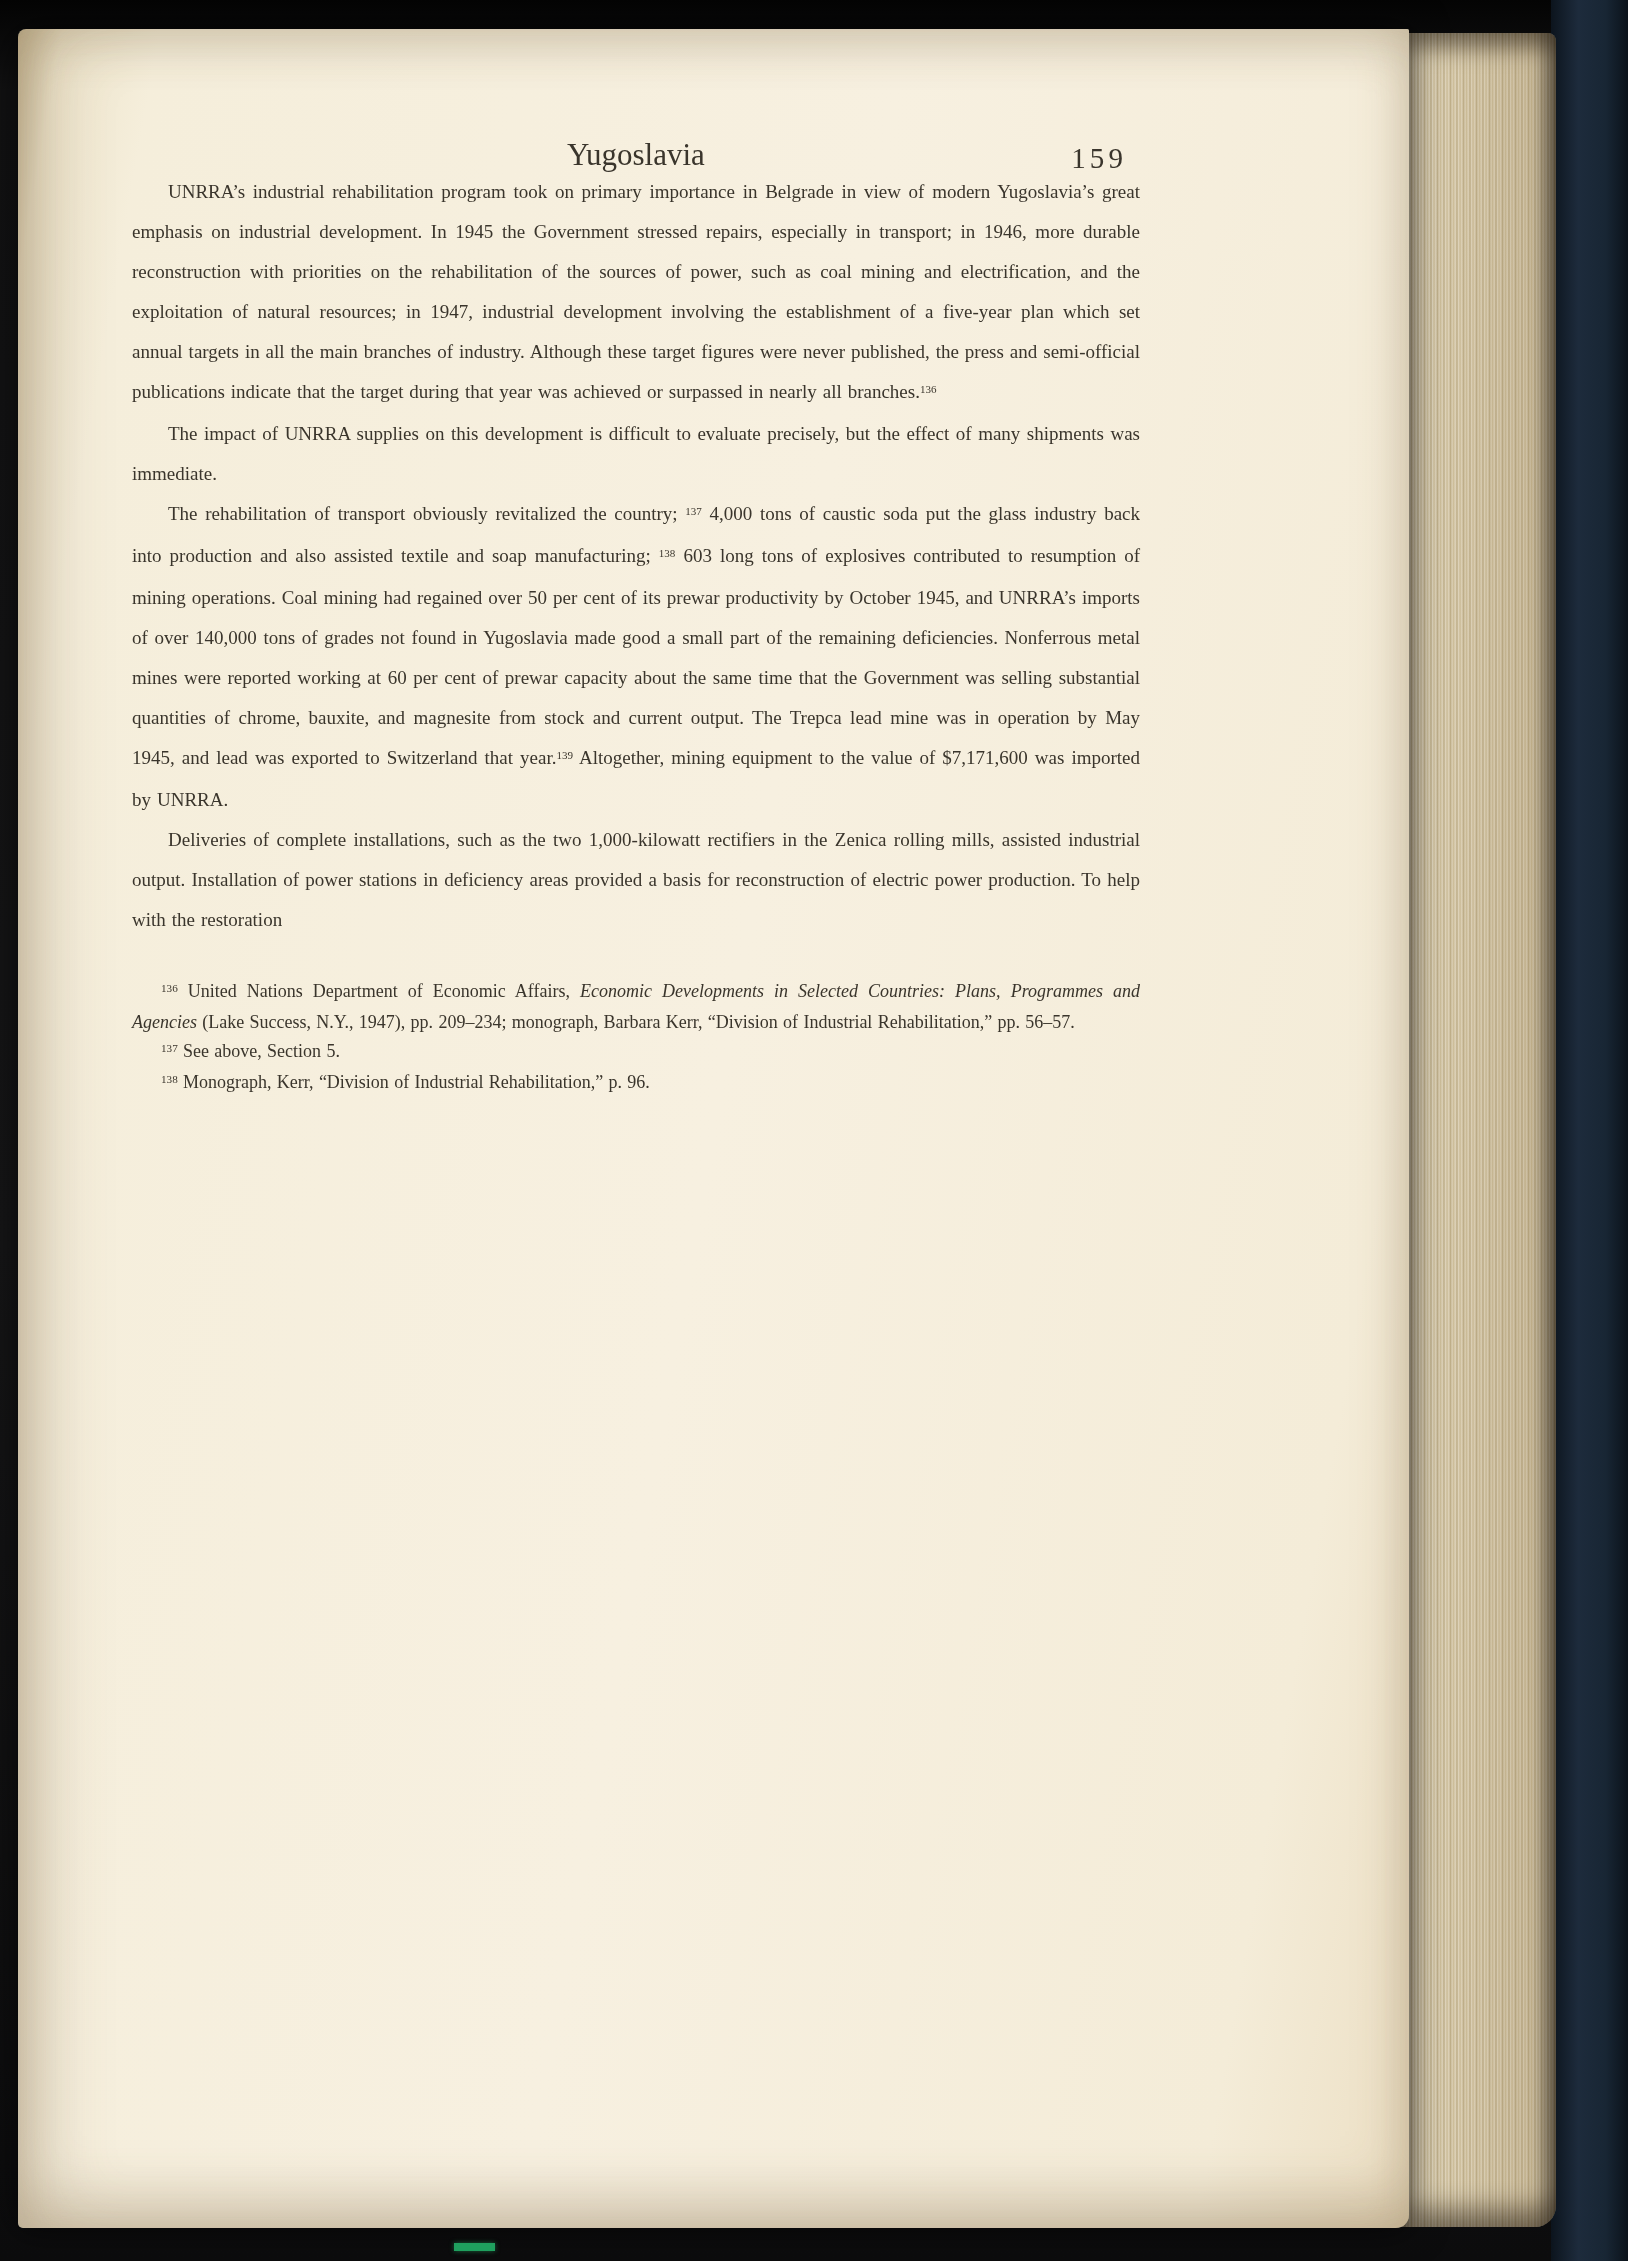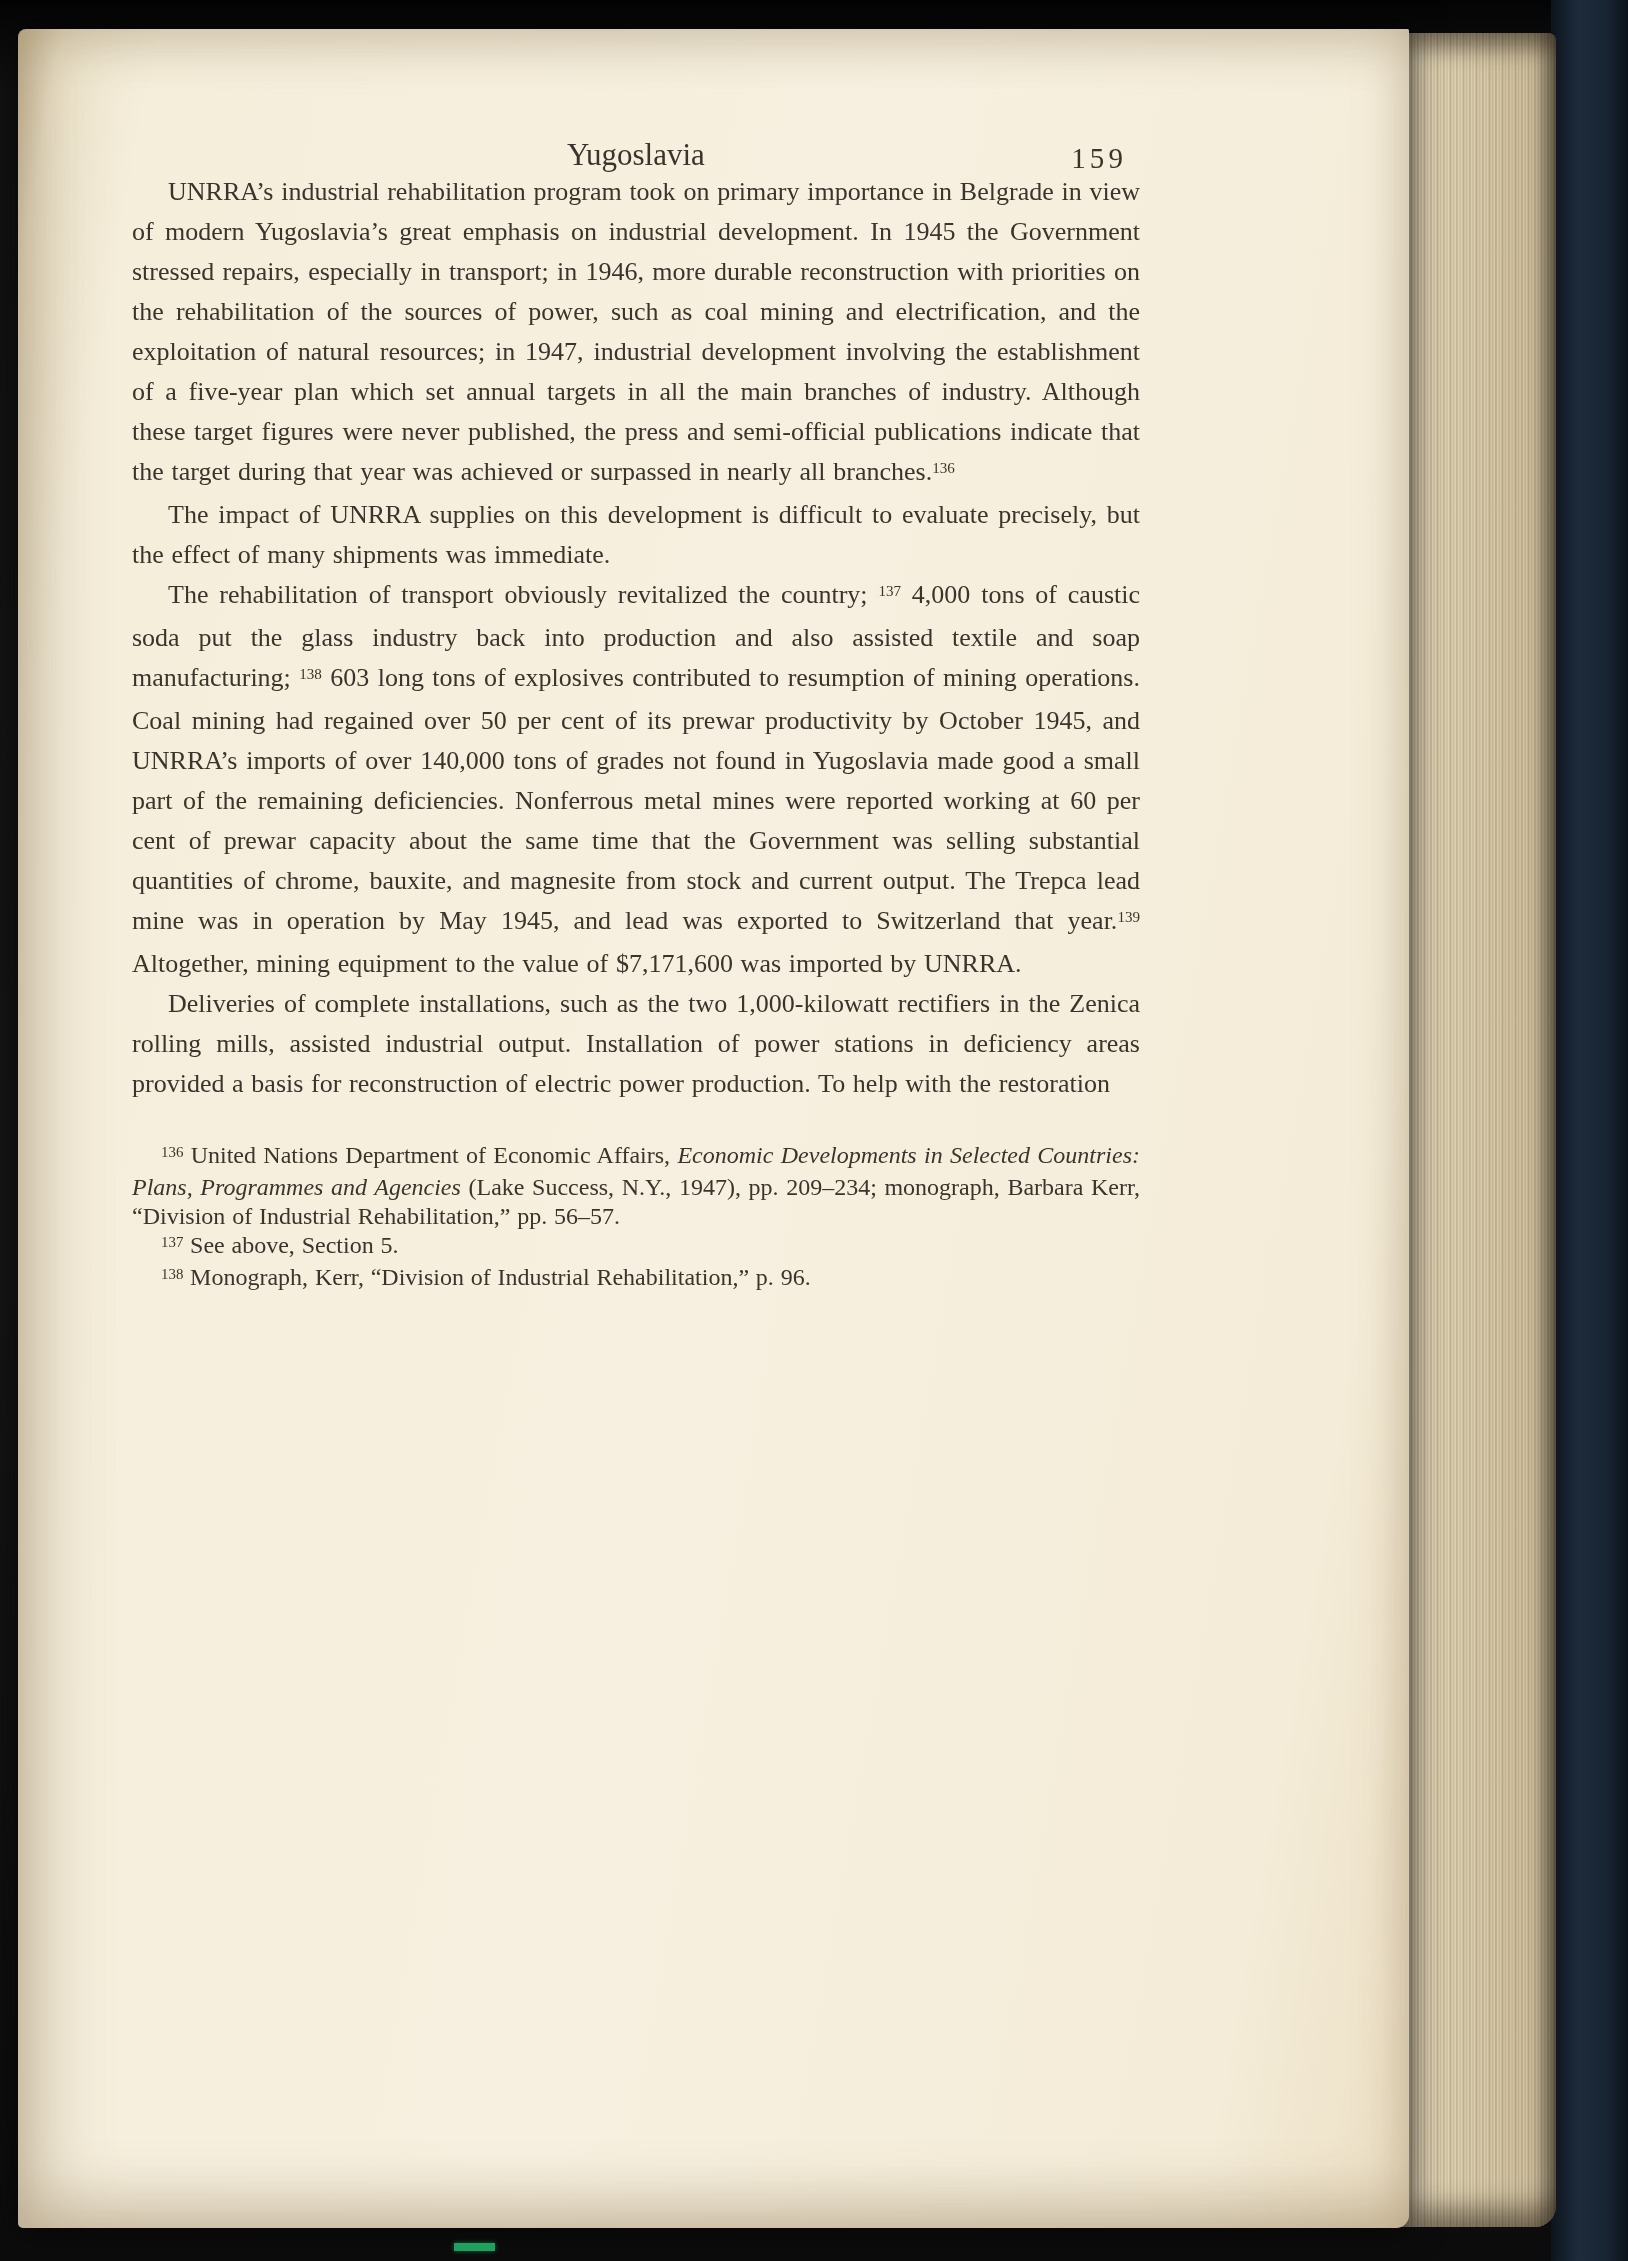--- a/index.html
+++ b/index.html
@@ -85,39 +85,39 @@
     text-align: center;
     font-style: italic;
     font-weight: normal;
     font-size: 27px;
     letter-spacing: 1.2px;
     margin: 34px 0 16.3px 0;
     color: #3a352c;
   }
   .body-paragraphs .para {
     margin: 0;
-    font-size: 26px;
+    font-size: 19px;
     line-height: 40px;
     text-align: justify;
     text-indent: 36px;
     word-spacing: 1.2px;
   }
   sup.fn-ref {
     font-size: 0.58em;
     vertical-align: baseline;
     position: relative;
     top: -0.48em;
     letter-spacing: 0;
   }
   .footnotes {
     margin-top: 37px;
   }
   .footnotes .footnote {
     margin: 0;
-    font-size: 24px;
+    font-size: 18px;
     line-height: 29px;
     text-align: justify;
     text-indent: 29px;
     word-spacing: 0.8px;
   }
   .footnote sup.fn-marker {
     font-size: 0.62em;
     vertical-align: baseline;
     position: relative;
     top: -0.42em;

